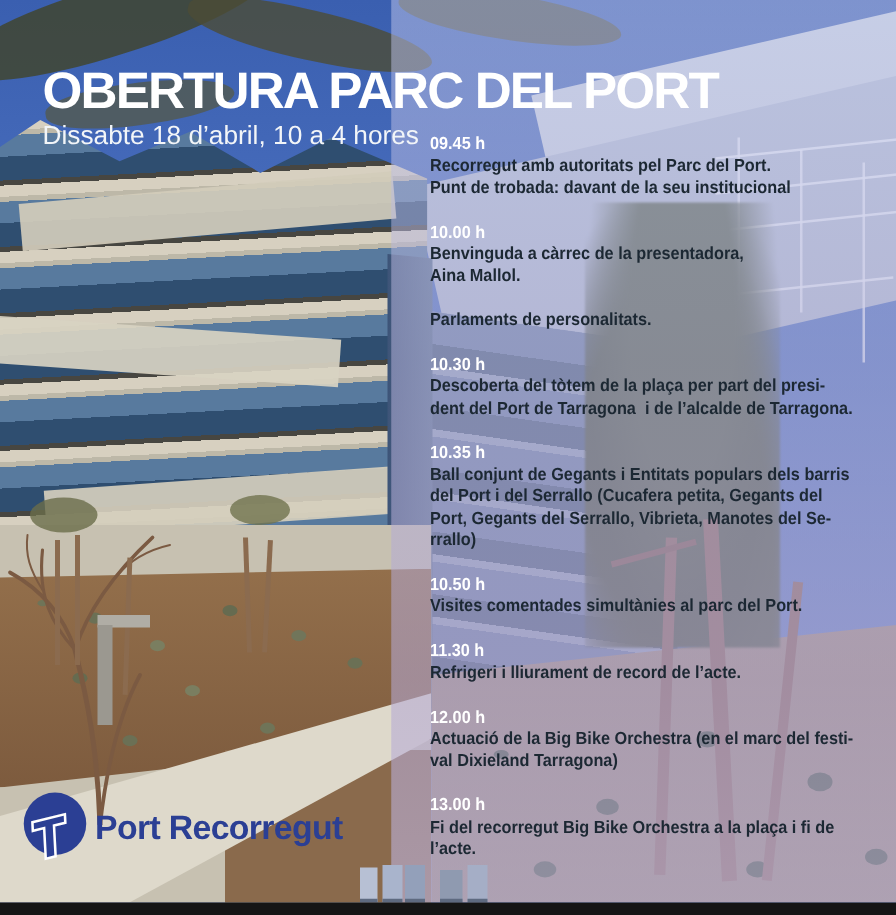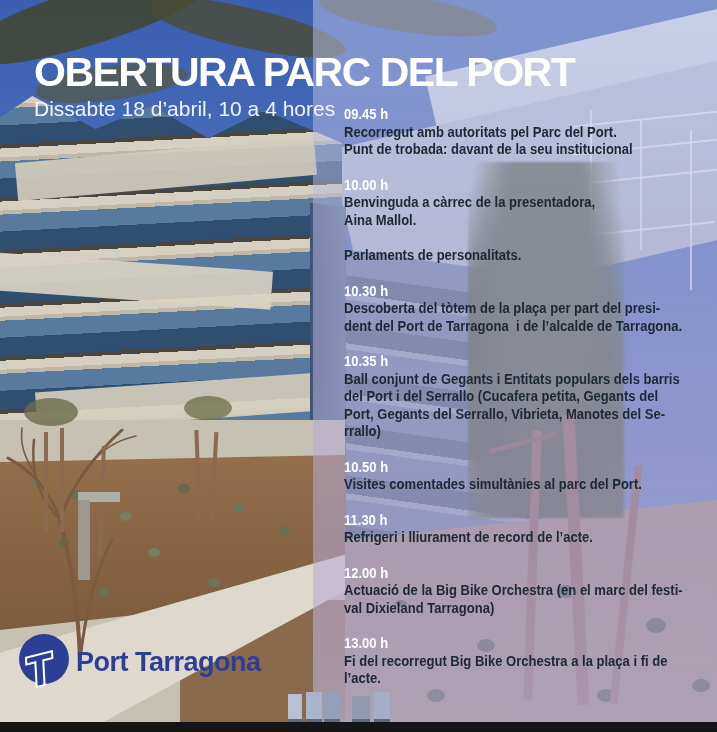--- a/index.html
+++ b/index.html
@@ -212,17 +212,17 @@
     </div>
   </div>
 
   <div class="logo">
     <svg width="56" height="58" viewBox="0 0 56 58">
       <circle cx="28" cy="26" r="25" fill="#2b3f94"></circle>
       <g transform="rotate(-14 23 40)">
         <text x="11" y="52" font-family="'Liberation Sans',sans-serif" font-size="42" font-weight="bold" font-style="italic" fill="#2b3f94" stroke="#ffffff" stroke-width="4" paint-order="stroke">T</text>
       </g>
     </svg>
-    <span class="brand-name">Port Tarragona</span>
+    <span class="brand-name">Port Recorregut</span>
   </div>
 
   <div class="bottom-strip"></div>
 </div>
 
 </body></html>

